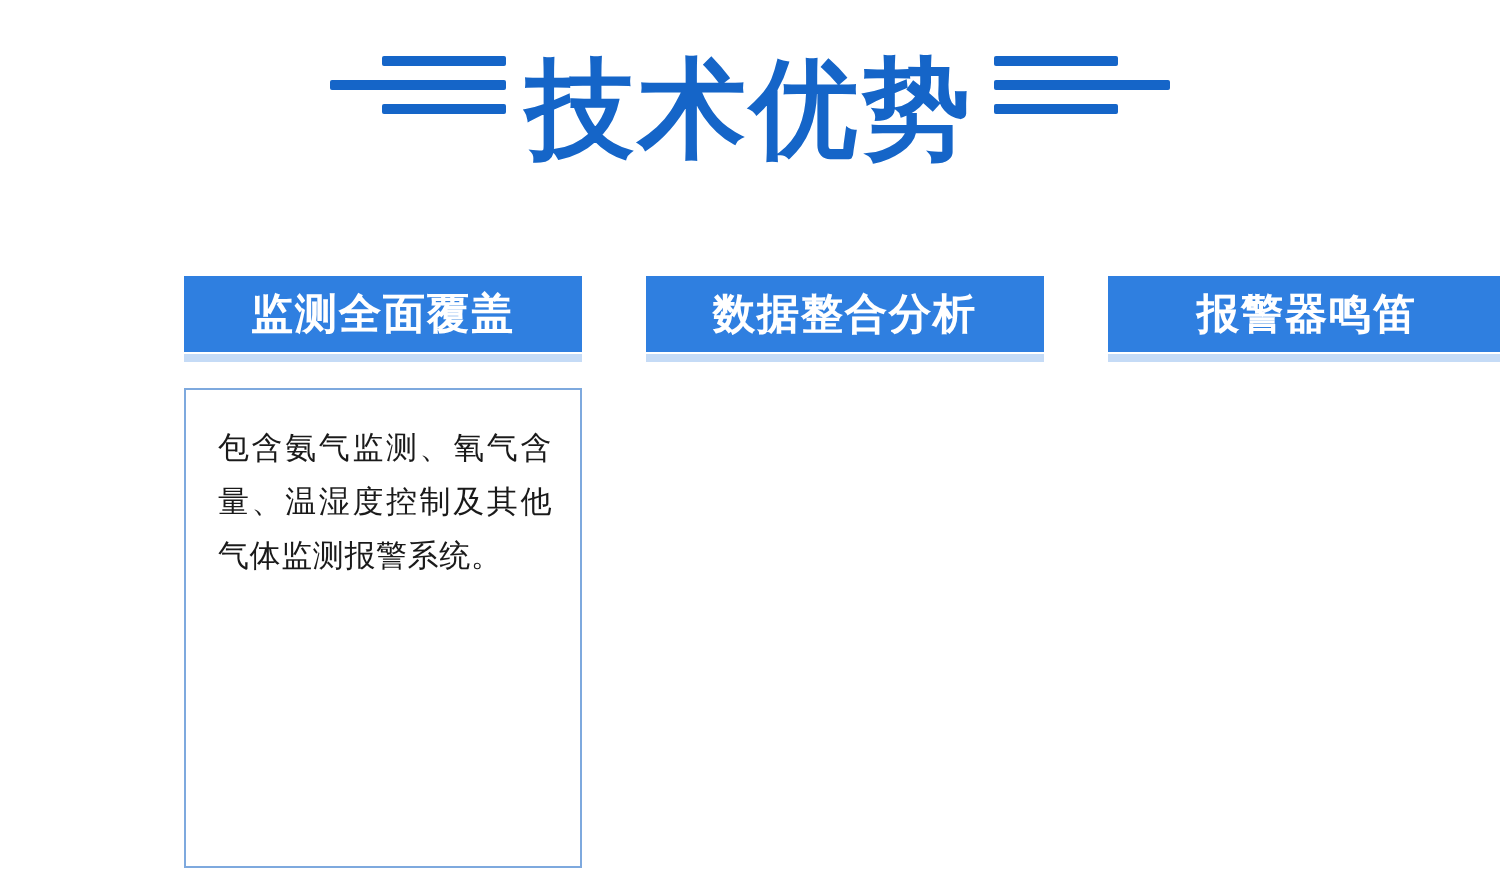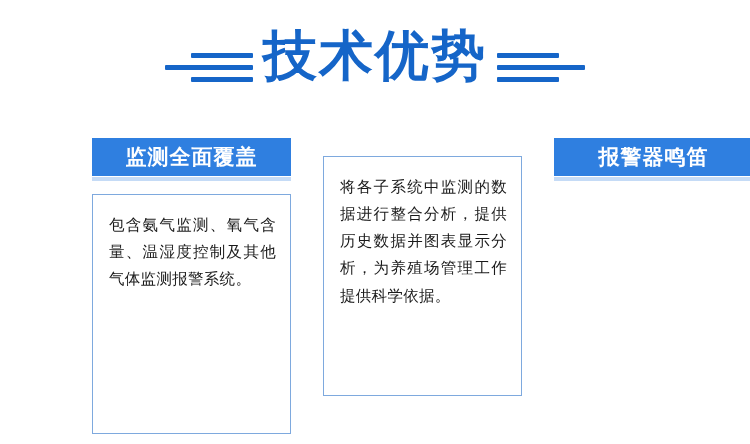--- a/index.html
+++ b/index.html
@@ -21,21 +21,21 @@
     left: 0;
     top: 0;
     width: 750px;
     height: 110px;
     display: flex;
     align-items: center;
     justify-content: center;
   }
   .header-inner {
     display: flex;
-    align-items: flex-end;
+    align-items: flex-start;
     justify-content: center;
     gap: 10px;
   }
   .dash-group {
     display: flex;
     flex-direction: column;
     justify-content: center;
     gap: 7px;
   }
   .dash-group .bar {
@@ -141,22 +141,22 @@
   <div class="col">
     <div class="col-head">
       <span class="col-head-text">监测全面覆盖</span>
     </div>
     <div class="col-body">
       <div class="col-body-text">包含氨气监测、氧气含量、温湿度控制及其他气体监测报警系统。</div>
     </div>
   </div>
 
   <div class="col">
-    <div class="col-body">
-      <div class="col-body-text">将各子系统中监测的数据进行整合分析，提供历史数据并图表显示分析，为养殖场管理工作提供科学依据。</div>
+    <div class="col-head">
+      <span class="col-head-text">数据整合分析</span>
     </div>
   </div>
 
   <div class="col">
     <div class="col-head">
       <span class="col-head-text">报警器鸣笛</span>
     </div>
   </div>
 
 </div>

